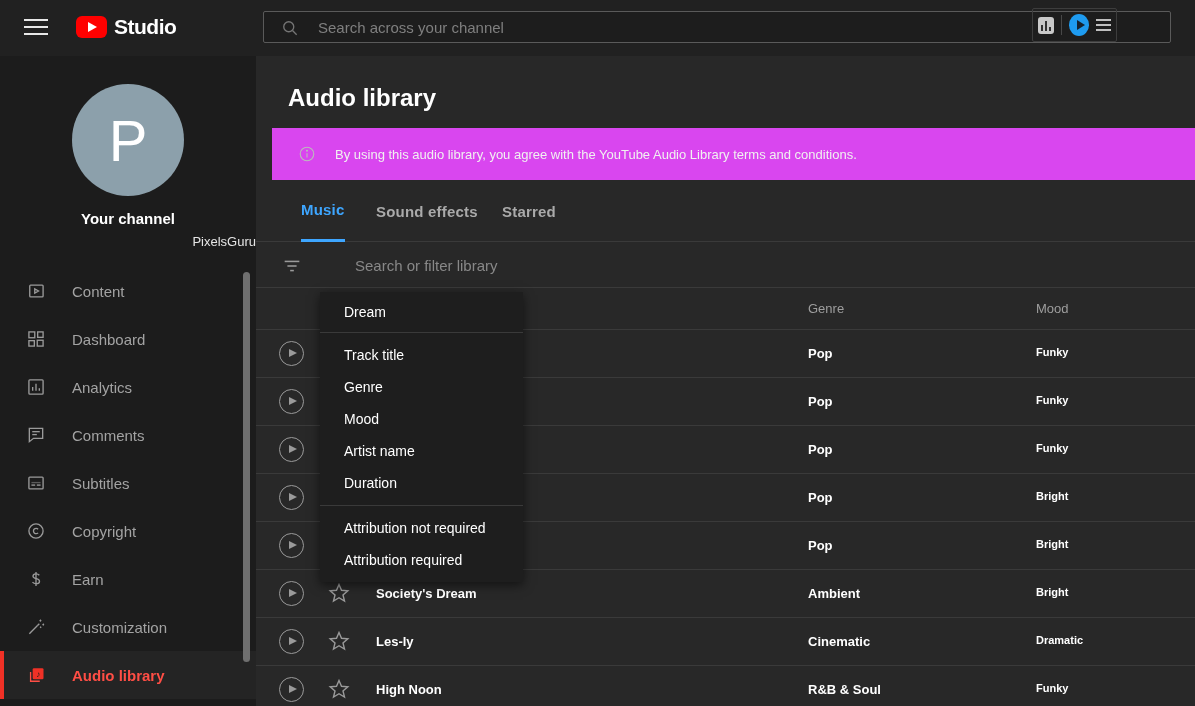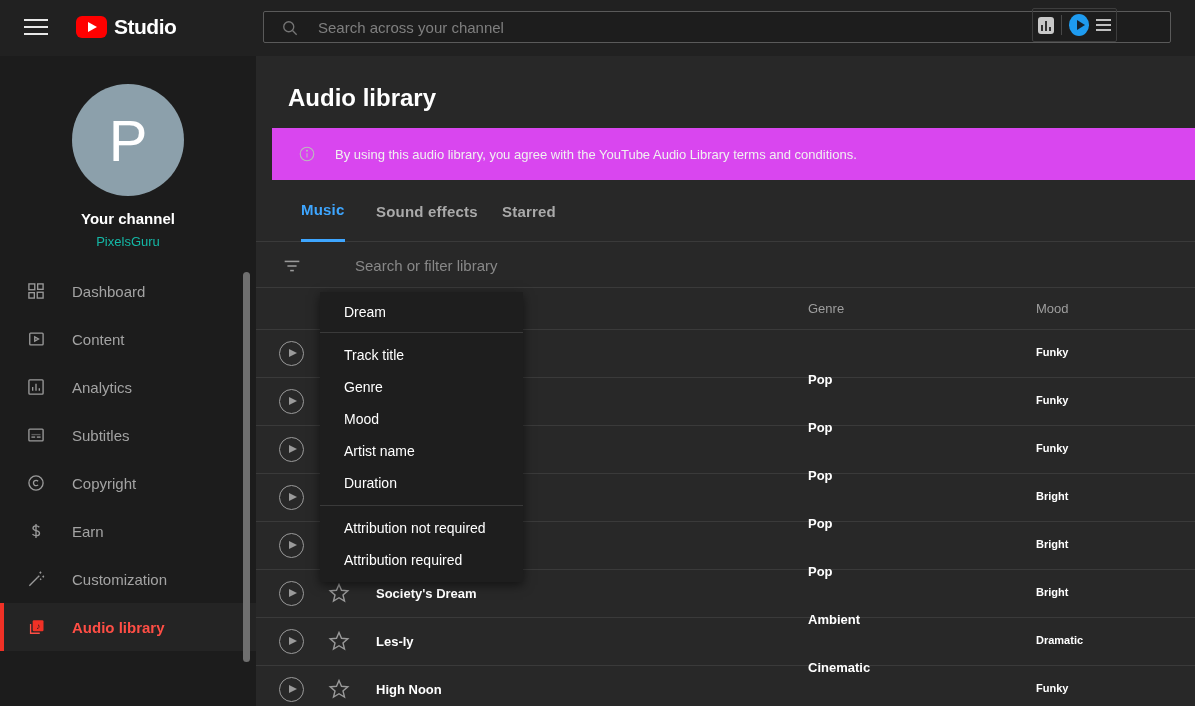--- a/index.html
+++ b/index.html
@@ -33,21 +33,21 @@
   #ext-menu { width:16px; cursor:pointer; }
   #ext-menu span { display:block; height:2px; background:#c0c0c0; margin:3px 0; }
 
   
   #sidebar { position:absolute; left:0; top:56px; width:256px; height:650px; background:#1c1c1c; z-index:10; }
   #avatar { position:absolute; left:72px; top:28px; width:112px; height:112px; border-radius:50%;
             background:#8ca0ab; color:#fff; font-size:58px; display:flex; align-items:center;
             justify-content:center; cursor:pointer; }
   #ch-label { position:absolute; left:0; top:154px; width:256px; text-align:center; color:#fff;
               font-size:15px; font-weight:700; }
-  #ch-name { position:absolute; left:0; top:178px; width:256px; text-align:center; color:#14b8a6; font-size:13px; }
+  #ch-name { position:absolute; left:0; top:178px; width:256px; text-align:right; color:#e5e5e5; font-size:13px; }
   #nav { position:absolute; left:0; top:211px; width:256px; }
   .nav-item { position:relative; height:48px; display:flex; align-items:center; cursor:pointer; }
   .nav-item .nicon { position:absolute; left:26px; width:20px; height:20px; }
   .nav-item .nlabel { position:absolute; left:72px; color:#a3a3a3; font-size:15px; font-weight:500; }
   .nav-item.active { background:#242424; }
   .nav-item.active:before { content:""; position:absolute; left:0; top:0; width:4px; height:48px; background:#f03126; }
   .nav-item.active .nlabel { color:#ff4e45; font-weight:600; }
   #side-scrollbar { position:absolute; left:243px; top:216px; width:7px; height:390px;
                     background:#6f6f6f; border-radius:4px; cursor:pointer; }
 
@@ -71,21 +71,21 @@
   #thead { position:absolute; left:0; top:232px; width:939px; height:42px; border-bottom:1px solid #3a3a3a; }
   #thead .hcell { position:absolute; top:13px; color:#9e9e9e; font-size:13px; font-weight:500; }
   #rows { position:absolute; left:0; top:274px; width:939px; }
   .trow { position:relative; height:48px; border-bottom:1px solid #3a3a3a; cursor:pointer; }
   .playbtn { position:absolute; left:23px; top:11px; width:25px; height:25px; border:1.5px solid #9a9a9a;
              border-radius:50%; cursor:pointer; }
   .playbtn:after { content:""; position:absolute; left:9px; top:6.5px; border-left:8px solid #9a9a9a;
                    border-top:4.5px solid transparent; border-bottom:4.5px solid transparent; }
   .starbtn { position:absolute; left:71px; top:11px; width:24px; height:24px; cursor:pointer; }
   .cell-title { position:absolute; left:120px; top:16px; color:#fff; font-size:13px; font-weight:600; }
-  .cell-genre { position:absolute; left:552px; top:16px; color:#fff; font-size:13px; font-weight:600;margin-top:26px; }
+  .cell-genre { position:absolute; left:552px; top:16px; color:#fff; font-size:13px; font-weight:600; }
   .cell-mood  { position:absolute; left:780px; top:16px; color:#fff; font-size:11px; font-weight:600; }
 
   
   #filter-menu { position:absolute; left:64px; top:236px; width:203px; background:#1e1e1e; z-index:30;
                  box-shadow:0 3px 10px rgba(0,0,0,0.55); }
   .menu-item { height:32px; display:flex; align-items:center; padding-left:24px; color:#fff;
                font-size:14px; font-weight:500; cursor:pointer; }
   #menu-g1 .menu-item { height:40px; }
   .menu-divider { height:1px; background:#3a3a3a; }
   #menu-g2, #menu-g3 { padding:6px 0; }
@@ -127,42 +127,50 @@
 </div>
 
 <div id="sidebar">
   <div id="avatar">P</div>
   <div id="ch-label">Your channel</div>
   <div id="ch-name">PixelsGuru</div>
 
   <div id="nav">
     <div class="nav-item">
       <svg class="nicon" viewBox="0 0 24 24" fill="none" stroke="#9a9a9a" stroke-width="1.6">
+        <rect x="4.5" y="5" width="16" height="14" rx="1"></rect>
+          <path d="M10.5 9.5v5l4.5-2.5z"></path>
+      </svg>
+      <span class="nlabel">Content</span>
+    </div>
+    <div class="nav-item">
+      <svg class="nicon" viewBox="0 0 24 24" fill="none" stroke="#9a9a9a" stroke-width="1.6">
         <rect x="3.5" y="3.5" width="7" height="7"></rect>
           <rect x="14" y="3.5" width="6.5" height="6.5"></rect>
         <rect x="3.5" y="14" width="6.5" height="6.5"></rect>
           <rect x="13.5" y="13.5" width="7" height="7"></rect>
       </svg>
       <span class="nlabel">Dashboard</span>
     </div>
     <div class="nav-item">
       <svg class="nicon" viewBox="0 0 24 24" fill="none" stroke="#9a9a9a" stroke-width="1.6">
-        <rect x="4.5" y="5" width="16" height="14" rx="1"></rect>
-          <path d="M10.5 9.5v5l4.5-2.5z"></path>
-      </svg>
-      <span class="nlabel">Content</span>
-    </div>
-    <div class="nav-item">
-      <svg class="nicon" viewBox="0 0 24 24" fill="none" stroke="#9a9a9a" stroke-width="1.6">
         <rect x="3.5" y="3.5" width="17" height="17" rx="1"></rect>
         <line x1="8" y1="16.5" x2="8" y2="12"></line>
           <line x1="12" y1="16.5" x2="12" y2="8"></line>
           <line x1="16" y1="16.5" x2="16" y2="13.5"></line>
       </svg>
       <span class="nlabel">Analytics</span>
+    </div>
+    <div class="nav-item">
+      <svg class="nicon" viewBox="0 0 24 24" fill="none" stroke="#9a9a9a" stroke-width="1.6">
+        <path d="M4 4h16v12H9l-5 4z"></path>
+          <line x1="7.5" y1="8" x2="16.5" y2="8"></line>
+          <line x1="7.5" y1="11.5" x2="13" y2="11.5"></line>
+      </svg>
+      <span class="nlabel">Comments</span>
     </div>
     <div class="nav-item">
       <svg class="nicon" viewBox="0 0 24 24" fill="none" stroke="#9a9a9a" stroke-width="1.6">
         <rect x="3.5" y="5" width="17" height="14" rx="1"></rect>
         <line x1="6.5" y1="14.5" x2="11" y2="14.5"></line>
           <line x1="13" y1="14.5" x2="17.5" y2="14.5"></line>
           <line x1="6.5" y1="11.5" x2="17.5" y2="11.5" opacity="0.5"></line>
       </svg>
       <span class="nlabel">Subtitles</span>
     </div>

